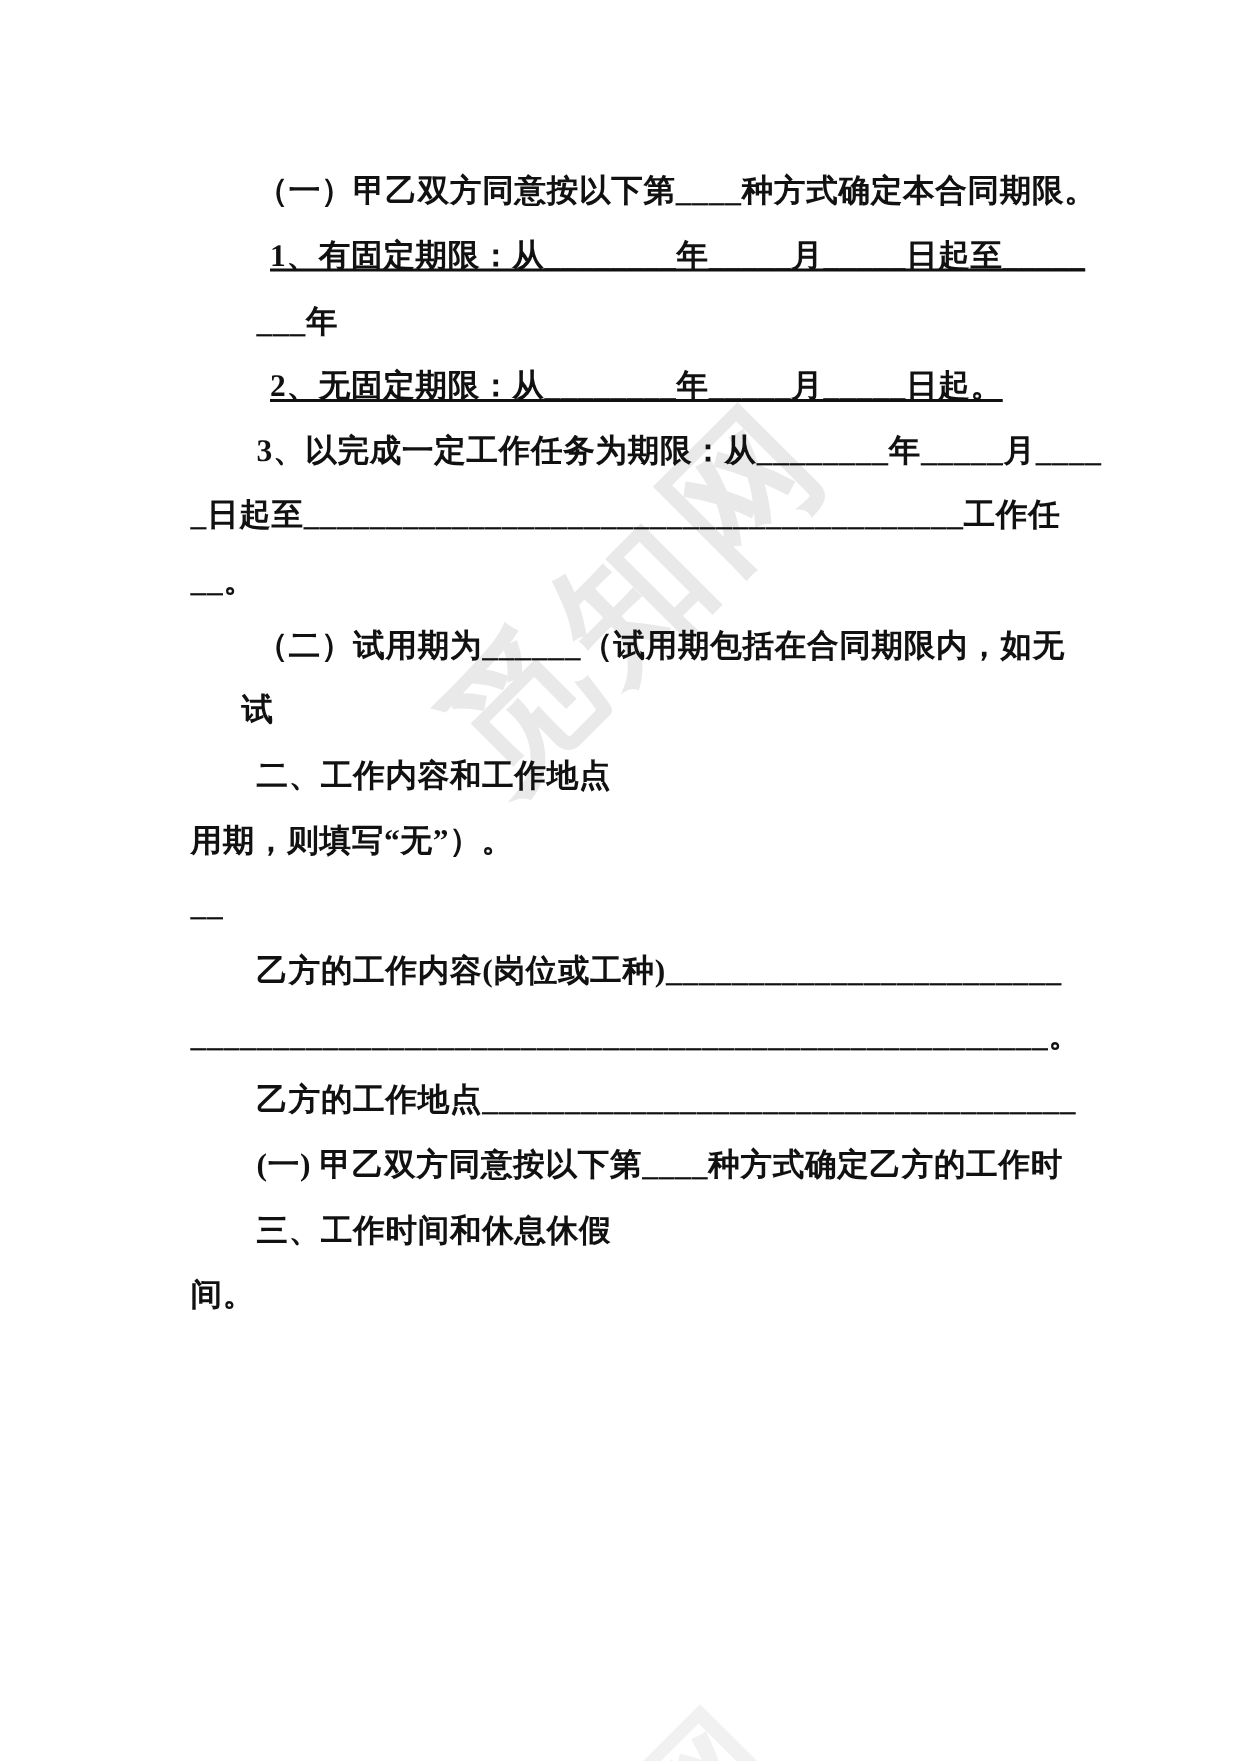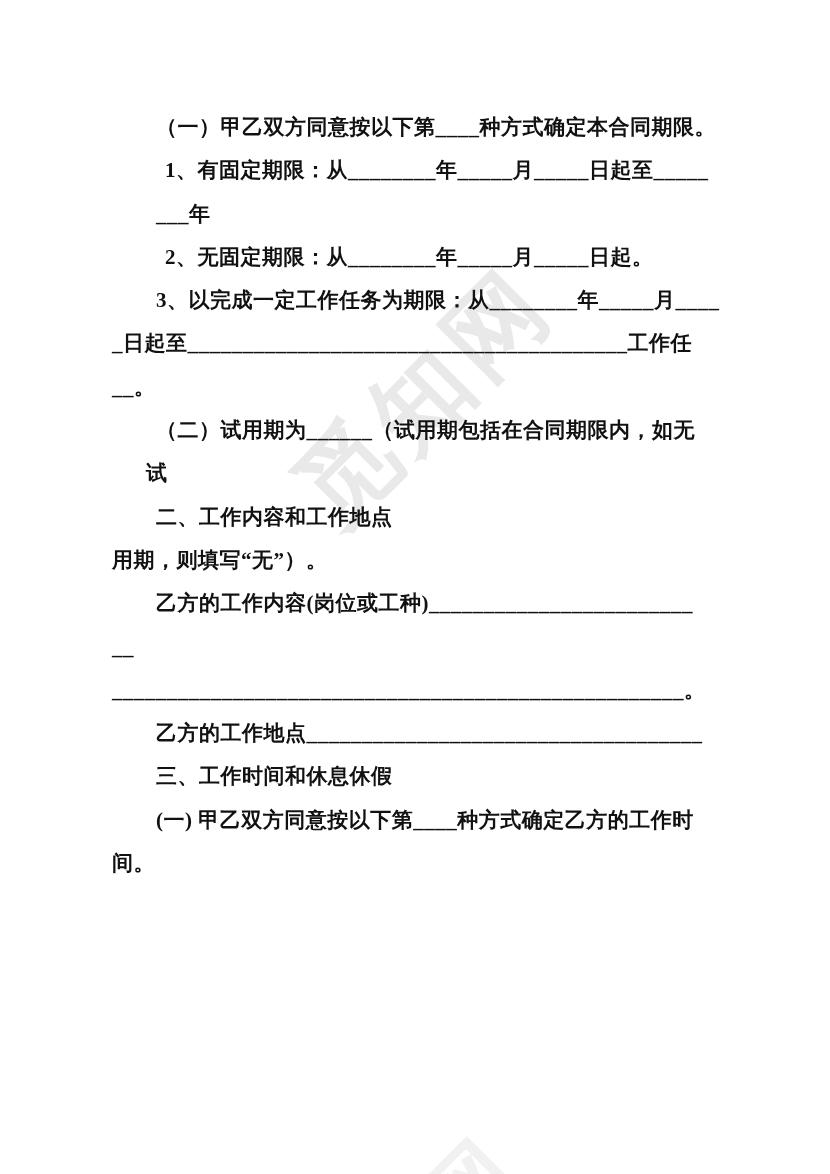--- a/index.html
+++ b/index.html
@@ -20,34 +20,34 @@
     font-weight: bold;
     white-space: nowrap;
     transform: translate(-50%, -50%) rotate(-45deg);
     user-select: none;
     pointer-events: none;
   }
   .wm-center { left: 425px; top: 398px; color: #e9e9e9; }
   .wm-bottom { left: 400px; top: 1266px; color: #f1f1f1; }
   .doc {
     position: absolute;
-    left: 112px;
+    left: 127px;
     top: 106px;
     width: 585px;
     font-size: 21px;
   }
   .line {
     height: 43.3px;
     line-height: 43.3px;
     white-space: nowrap;
     letter-spacing: 0.5px;
   }
   .i1 { padding-left: 34px; }   
   .i2 { padding-left: 44px; }   
-  .i3 { padding-left: 53px; }   
+  .i3 { padding-left: 53px; text-decoration: underline; }   
 </style>
 </head>
 <body>
 
 <div class="page">
 
   <div class="watermark wm-center">觅知网</div>
   <div class="watermark wm-bottom">觅知网</div>
 
   <div class="doc">
@@ -55,22 +55,22 @@
     <div class="line i3">1、有固定期限：从________年_____月_____日起至_____</div>
     <div class="line i2">___年</div>
     <div class="line i3">2、无固定期限：从________年_____月_____日起。</div>
     <div class="line i2">3、以完成一定工作任务为期限：从________年_____月____</div>
     <div class="line">_日起至________________________________________工作任</div>
     <div class="line">__。</div>
     <div class="line i2">（二）试用期为______（试用期包括在合同期限内，如无</div>
     <div class="line i1">试</div>
     <div class="line i2">二、工作内容和工作地点</div>
     <div class="line">用期，则填写“无”）。</div>
+    <div class="line">__</div>
     <div class="line i2">乙方的工作内容(岗位或工种)________________________</div>
-    <div class="line">__</div>
     <div class="line">____________________________________________________。</div>
     <div class="line i2">乙方的工作地点____________________________________</div>
+    <div class="line i2">(一) 甲乙双方同意按以下第____种方式确定乙方的工作时</div>
     <div class="line i2">三、工作时间和休息休假</div>
-    <div class="line i2">(一) 甲乙双方同意按以下第____种方式确定乙方的工作时</div>
     <div class="line">间。</div>
   </div>
 
 </div>
 
 </body></html>

